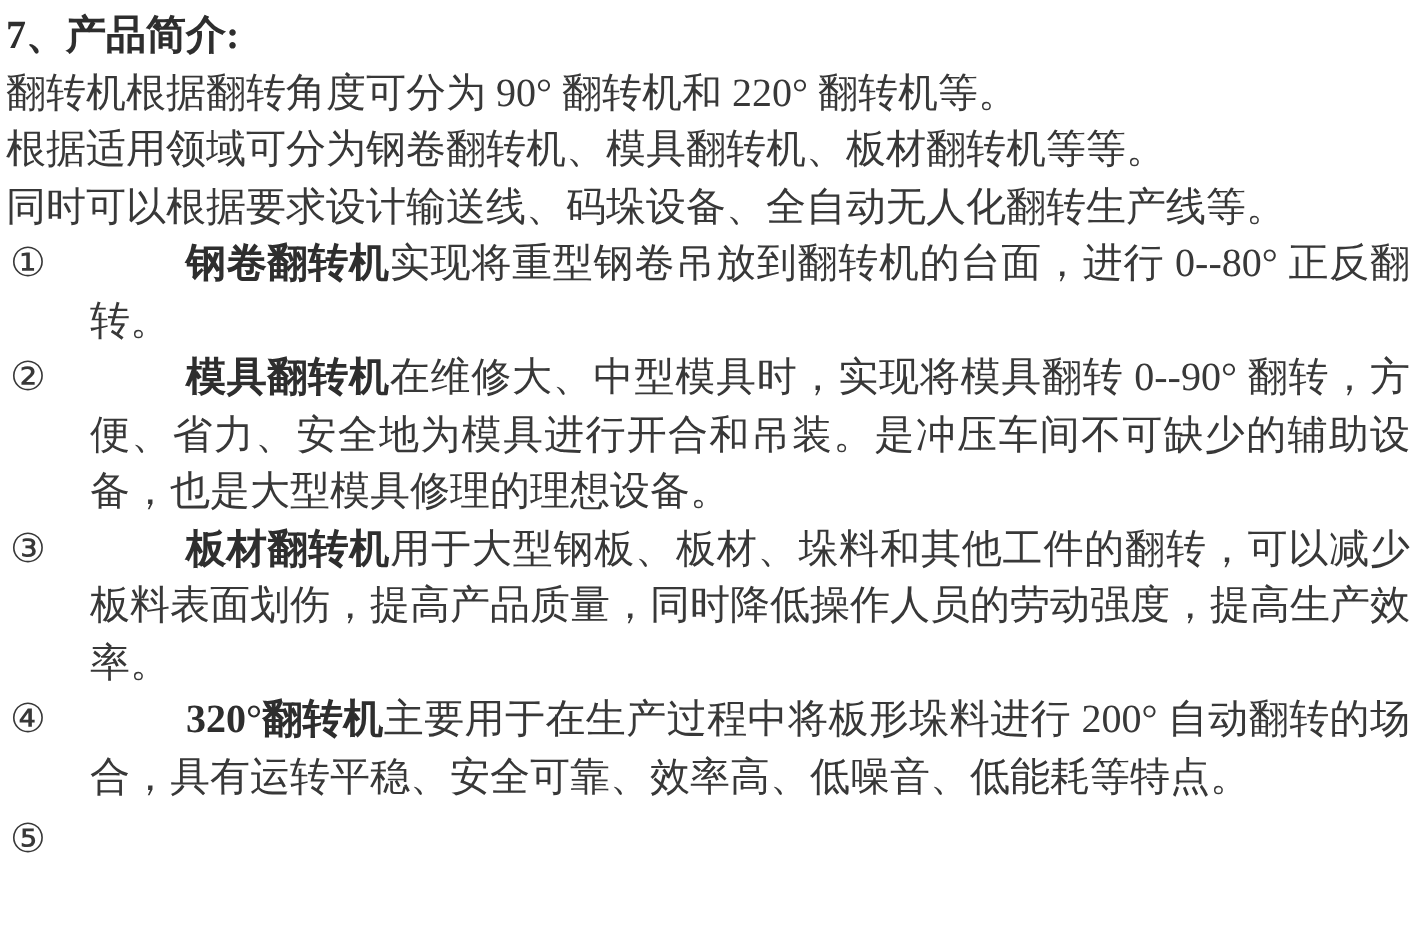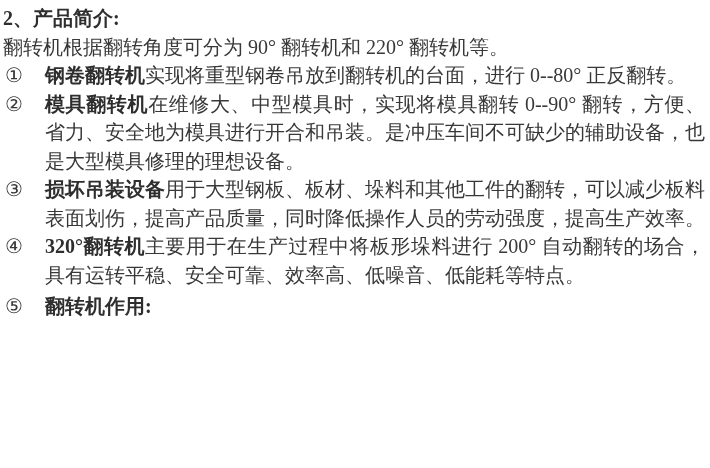--- a/index.html
+++ b/index.html
@@ -40,50 +40,53 @@
   }
   .item .marker {
     position: absolute;
     left: 2px;
     top: 0;
     font-weight: normal;
   }
   .item .label {
     font-weight: bold;
     color: #2e2e2e;
+    margin-left: 48px;
   }
   .item-gap {
     margin-top: 3px;
   }
 </style>
 </head>
 <body>
 
 <div class="page">
 
-  <div class="title">2、产品简介:</div>
+  <div class="title">7、产品简介:</div>
 
   <p class="para">翻转机根据翻转角度可分为 90° 翻转机和 220° 翻转机等。</p>
 
+  <p class="para">根据适用领域可分为钢卷翻转机、模具翻转机、板材翻转机等等。</p>
 
+  <p class="para">同时可以根据要求设计输送线、码垛设备、全自动无人化翻转生产线等。</p>
 
   <div class="item">
     <span class="marker">①</span><span class="label">钢卷翻转机</span><span class="text">实现将重型钢卷吊放到翻转机的台面，进行 0--80° 正反翻转。</span>
   </div>
 
   <div class="item">
     <span class="marker">②</span><span class="label">模具翻转机</span><span class="text">在维修大、中型模具时，实现将模具翻转 0--90° 翻转，方便、省力、安全地为模具进行开合和吊装。是冲压车间不可缺少的辅助设备，也是大型模具修理的理想设备。</span>
   </div>
 
   <div class="item">
-    <span class="marker">③</span><span class="label">损坏吊装设备</span><span class="text">用于大型钢板、板材、垛料和其他工件的翻转，可以减少板料表面划伤，提高产品质量，同时降低操作人员的劳动强度，提高生产效率。</span>
+    <span class="marker">③</span><span class="label">板材翻转机</span><span class="text">用于大型钢板、板材、垛料和其他工件的翻转，可以减少板料表面划伤，提高产品质量，同时降低操作人员的劳动强度，提高生产效率。</span>
   </div>
 
   <div class="item">
     <span class="marker">④</span><span class="label">320°翻转机</span><span class="text">主要用于在生产过程中将板形垛料进行 200° 自动翻转的场合，具有运转平稳、安全可靠、效率高、低噪音、低能耗等特点。</span>
   </div>
 
   <div class="item item-gap">
-    <span class="marker">⑤</span><span class="label">翻转机作用:</span><span class="text"></span>
+    <span class="marker">⑤</span><span class="text"></span>
   </div>
 
 
 </div>
 
 </body></html>

